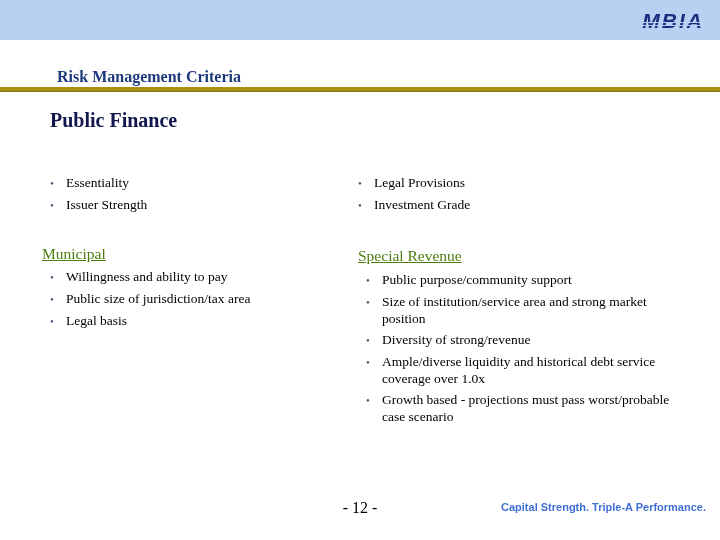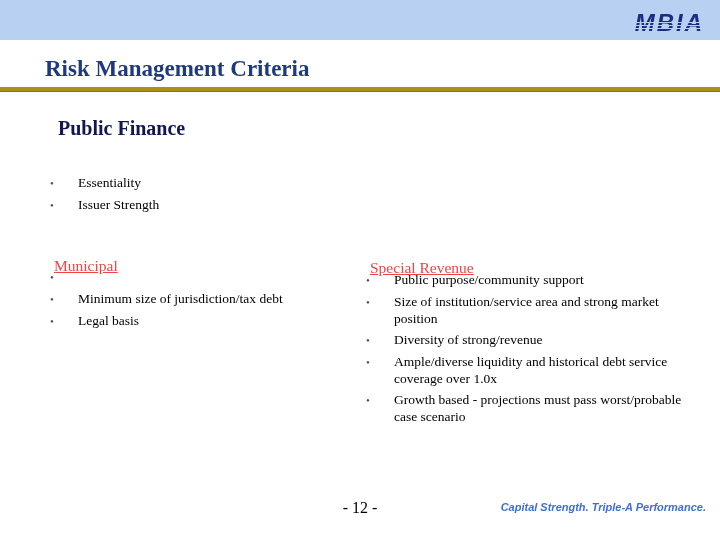--- a/index.html
+++ b/index.html
@@ -15,73 +15,73 @@
   .slide { position:absolute; inset:0; width:720px; height:540px; }
 
   .header-band {
     position:absolute; top:0; left:0; width:720px; height:40px;
     background: var(--header-band, #b8d1f2);
   }
   .logo {
     position:absolute; top:9px; right:16px;
     font-family:"Liberation Sans", sans-serif;
     font-weight:bold; font-style:italic;
-    font-size:24px; letter-spacing:2px;
+    font-size:21px; letter-spacing:2px;
     color: var(--logo-navy, #1c2d80);
   }
   .logo::after{
     content:""; position:absolute; left:-2px; right:-2px; top:11px; bottom:3px;
     background: repeating-linear-gradient(to bottom, transparent 0 2px, var(--header-band, #b8d1f2) 2px 3px);
   }
 
   .title {
-    position:absolute; top:56px; left:45px; margin:0;
-    font-size:23px; font-weight:bold;
+    position:absolute; top:56px; left:45px; margin:12px;
+    font-size:16px; font-weight:bold;
     color: var(--title-navy, #1f3a7c);
   }
   .gold-rule {
     position:absolute; top:87px; left:0; width:720px; height:5px;
     background: var(--gold, #ab9016);
     border-bottom:1px solid #8a7210;
   }
   .section-heading {
-    position:absolute; top:101px; left:42px; margin:16px;
+    position:absolute; top:101px; left:42px; margin:8px;
     font-size:20px; font-weight:bold;
     color: var(--heading-dark, #12174f);
     text-align: right;
   }
 
   .list { position:absolute; }
   .bullet { display:flex; margin-bottom:4px; font-size:13.5px; line-height:17px; }
   .dot { flex:0 0 16px; color: var(--bullet-dot, #4a4a70); }
   .dot::before { content:"\2022"; font-size:11px; }
-  .txt { white-space:pre-line;margin-left:12px; }
+  .txt { white-space:pre-line; }
 
   .list-topleft  { top:174px; left:50px;  width:280px; }
   .list-topright { top:174px; left:358px; width:300px; }
 
   .sub-heading {
-    position:absolute; margin:12px;
+    position:absolute; margin:0;
     font-size:15.5px; font-weight:normal;
     text-decoration:underline;
-    color:#ef4444;
+    color:#4d7c0f;
   }
   .municipal-heading { top:245px; left:42px; }
   .list-municipal { top:268px; left:50px; width:300px; }
   .special-heading { top:247px; left:358px; }
   .list-special { top:271px; left:366px; width:324px; }
 
   .page-number {
     position:absolute; top:499px; left:0; width:720px;
     text-align:center; font-size:16px;
   }
   .tagline {
     position:absolute; top:501px; right:14px;
     font-family:"Liberation Sans", sans-serif;
-    font-size:11px; font-weight:bold; font-style:italic;
+    font-size:11px; font-weight:bold; 
     color: var(--tagline-blue, #3f6fd6);
   }
 </style>
 </head>
 <body>
 
 <div class="slide">
 
   <div class="header-band">
     <div class="logo">MBIA</div>
@@ -97,30 +97,41 @@
     <div class="bullet">
       <span class="dot"></span>
       <span class="txt">Essentiality</span>
     </div>
     <div class="bullet">
       <span class="dot"></span>
       <span class="txt">Issuer Strength</span>
     </div>
   </div>
 
+  <div class="list list-topright">
+    <div class="bullet">
+      <span class="dot"></span>
+      <span class="txt">Legal Provisions</span>
+    </div>
+    <div class="bullet">
+      <span class="dot"></span>
+      <span class="txt">Investment Grade</span>
+    </div>
+  </div>
 
   <h3 class="sub-heading municipal-heading">Municipal</h3>
 
   <div class="list list-municipal">
     <div class="bullet">
       <span class="dot"></span>
+      <span class="txt">Willingness and ability to pay</span>
     </div>
     <div class="bullet">
       <span class="dot"></span>
-      <span class="txt">Minimum size of jurisdiction/tax debt</span>
+      <span class="txt">Public size of jurisdiction/tax area</span>
     </div>
     <div class="bullet">
       <span class="dot"></span>
       <span class="txt">Legal basis</span>
     </div>
   </div>
 
   <h3 class="sub-heading special-heading">Special Revenue</h3>
 
   <div class="list list-special">

